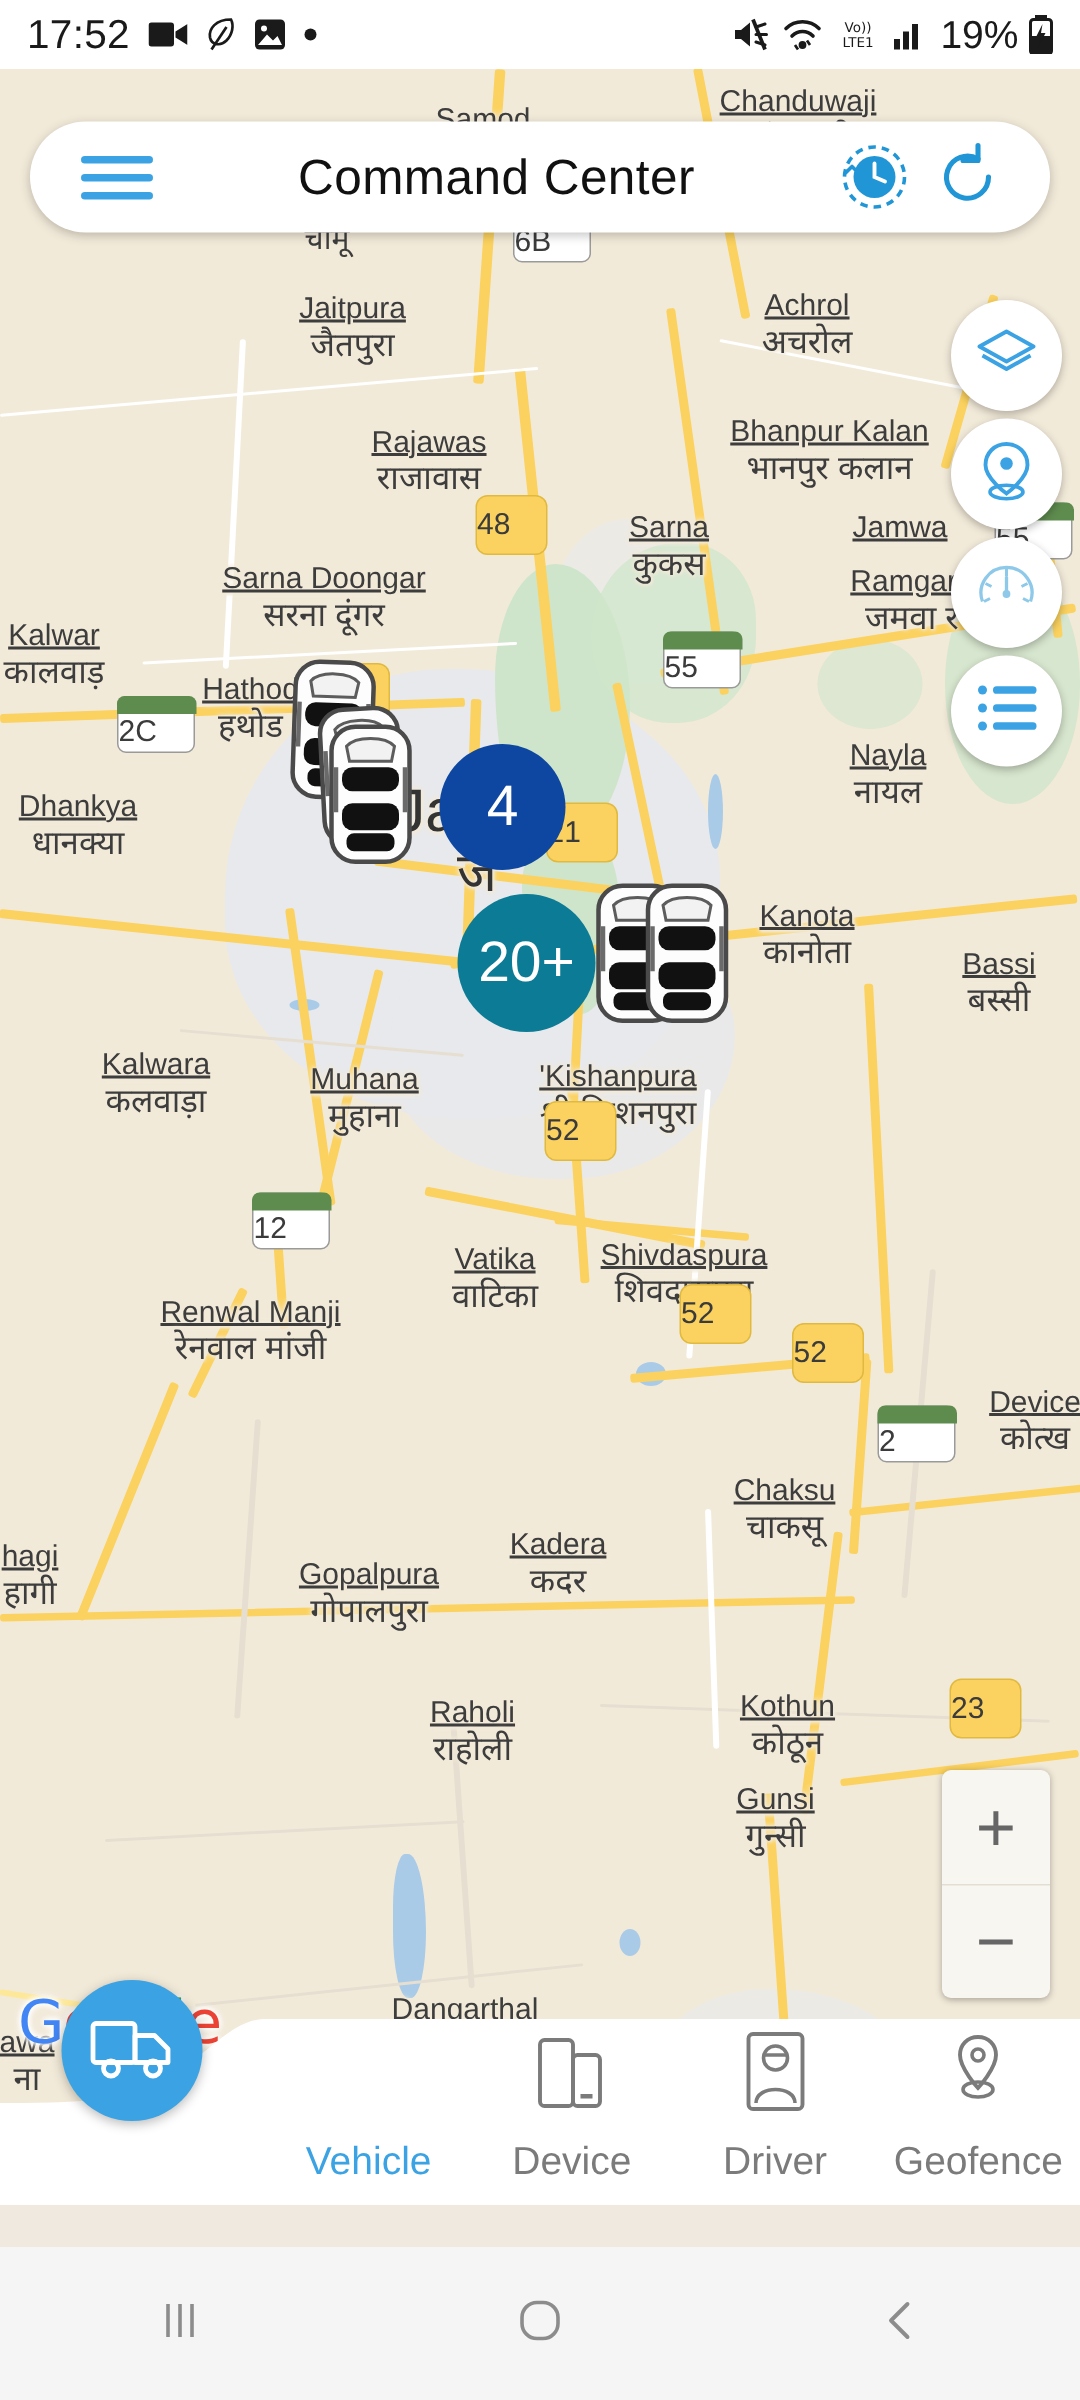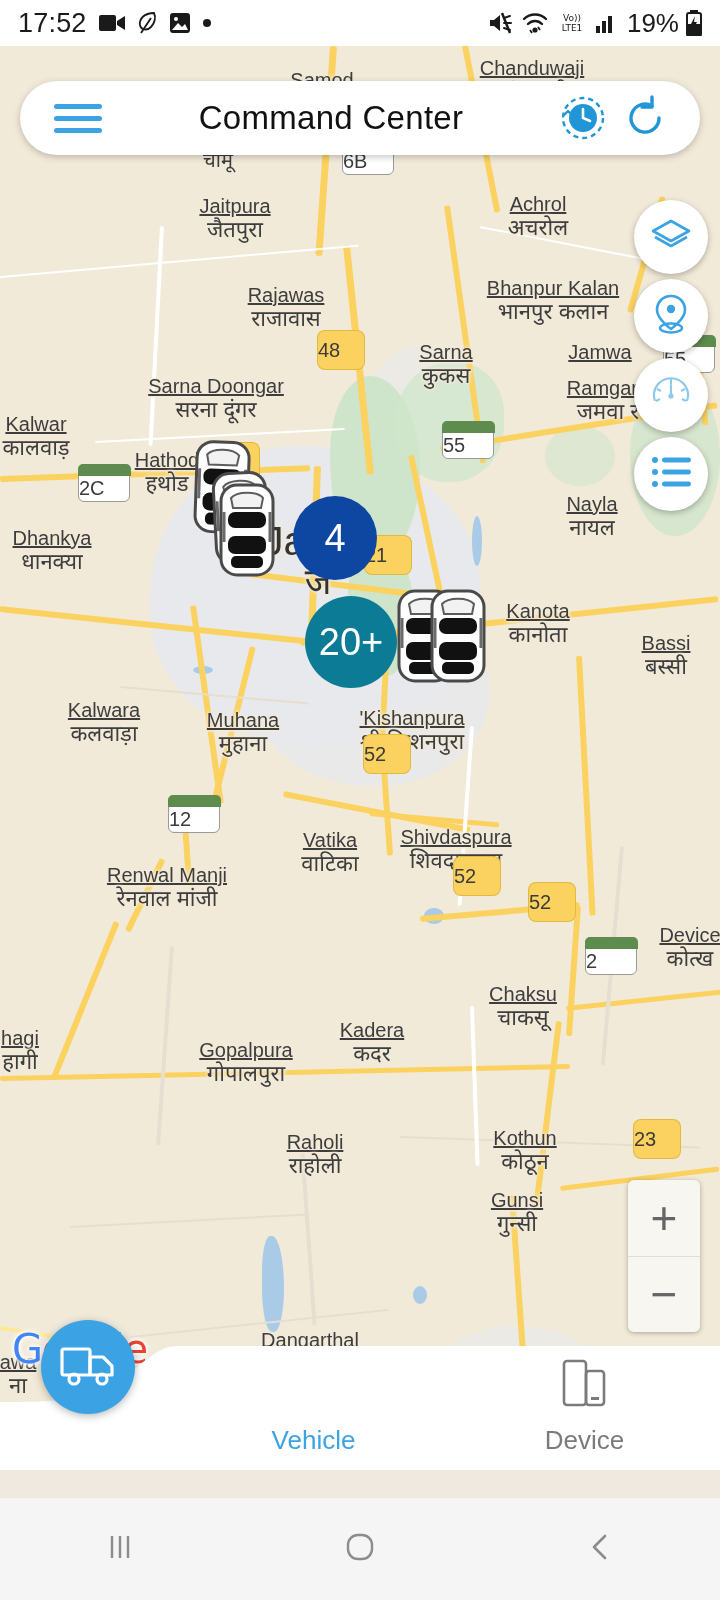--- a/index.html
+++ b/index.html
@@ -644,21 +644,46 @@
             <svg width="50" height="58" viewBox="0 0 50 58">
               <rect x="4" y="8" width="22" height="44" rx="3" fill="none" stroke="#7b7b7b" stroke-width="2.6"></rect>
               <rect x="26" y="18" width="18" height="34" rx="3" fill="none" stroke="#7b7b7b" stroke-width="2.6"></rect>
               <rect x="31" y="44" width="8" height="3" fill="#7b7b7b"></rect>
             </svg>
           </span>
         </div>
         <span class="bn-label">Device</span>
       </div>
 
-
+      <div class="bn-item">
+        <div class="bn-slot">
+          <span>
+            <svg width="44" height="58" viewBox="0 0 44 58">
+              <rect x="4" y="4" width="36" height="50" rx="3" fill="none" stroke="#7b7b7b" stroke-width="2.6"></rect>
+              <circle cx="22" cy="20" r="8" fill="none" stroke="#7b7b7b" stroke-width="2.4"></circle>
+              <path d="M14 18 L30 18" stroke="#7b7b7b" stroke-width="2.4"></path>
+              <path d="M9 50 C9 38 35 38 35 50" fill="none" stroke="#7b7b7b" stroke-width="2.4"></path>
+            </svg>
+          </span>
+        </div>
+        <span class="bn-label">Driver</span>
+      </div>
+
+      <div class="bn-item">
+        <div class="bn-slot">
+          <span>
+            <svg width="46" height="58" viewBox="0 0 46 58">
+              <path d="M23 6 C16 6 11 11 11 18 C11 27 23 40 23 40 C23 40 35 27 35 18 C35 11 30 6 23 6 Z" fill="none" stroke="#7b7b7b" stroke-width="2.6"></path>
+              <circle cx="23" cy="18" r="4" fill="none" stroke="#7b7b7b" stroke-width="2.4"></circle>
+              <ellipse cx="23" cy="41" rx="10" ry="5" fill="none" stroke="#7b7b7b" stroke-width="2.4"></ellipse>
+            </svg>
+          </span>
+        </div>
+        <span class="bn-label">Geofence</span>
+      </div>
     </div>
   </div>
 
   <div class="fab-main">
     <span>
       <svg width="58" height="48" viewBox="0 0 58 48">
         <rect x="3" y="8" width="28" height="26" rx="2" fill="none" stroke="#fff" stroke-width="3.2"></rect>
         <path d="M31 16 L44 16 L53 25 L53 34 L31 34 Z" fill="none" stroke="#fff" stroke-width="3.2" stroke-linejoin="round"></path>
         <circle cx="15" cy="38" r="5" fill="none" stroke="#fff" stroke-width="3.2"></circle>
         <circle cx="43" cy="38" r="5" fill="none" stroke="#fff" stroke-width="3.2"></circle>

